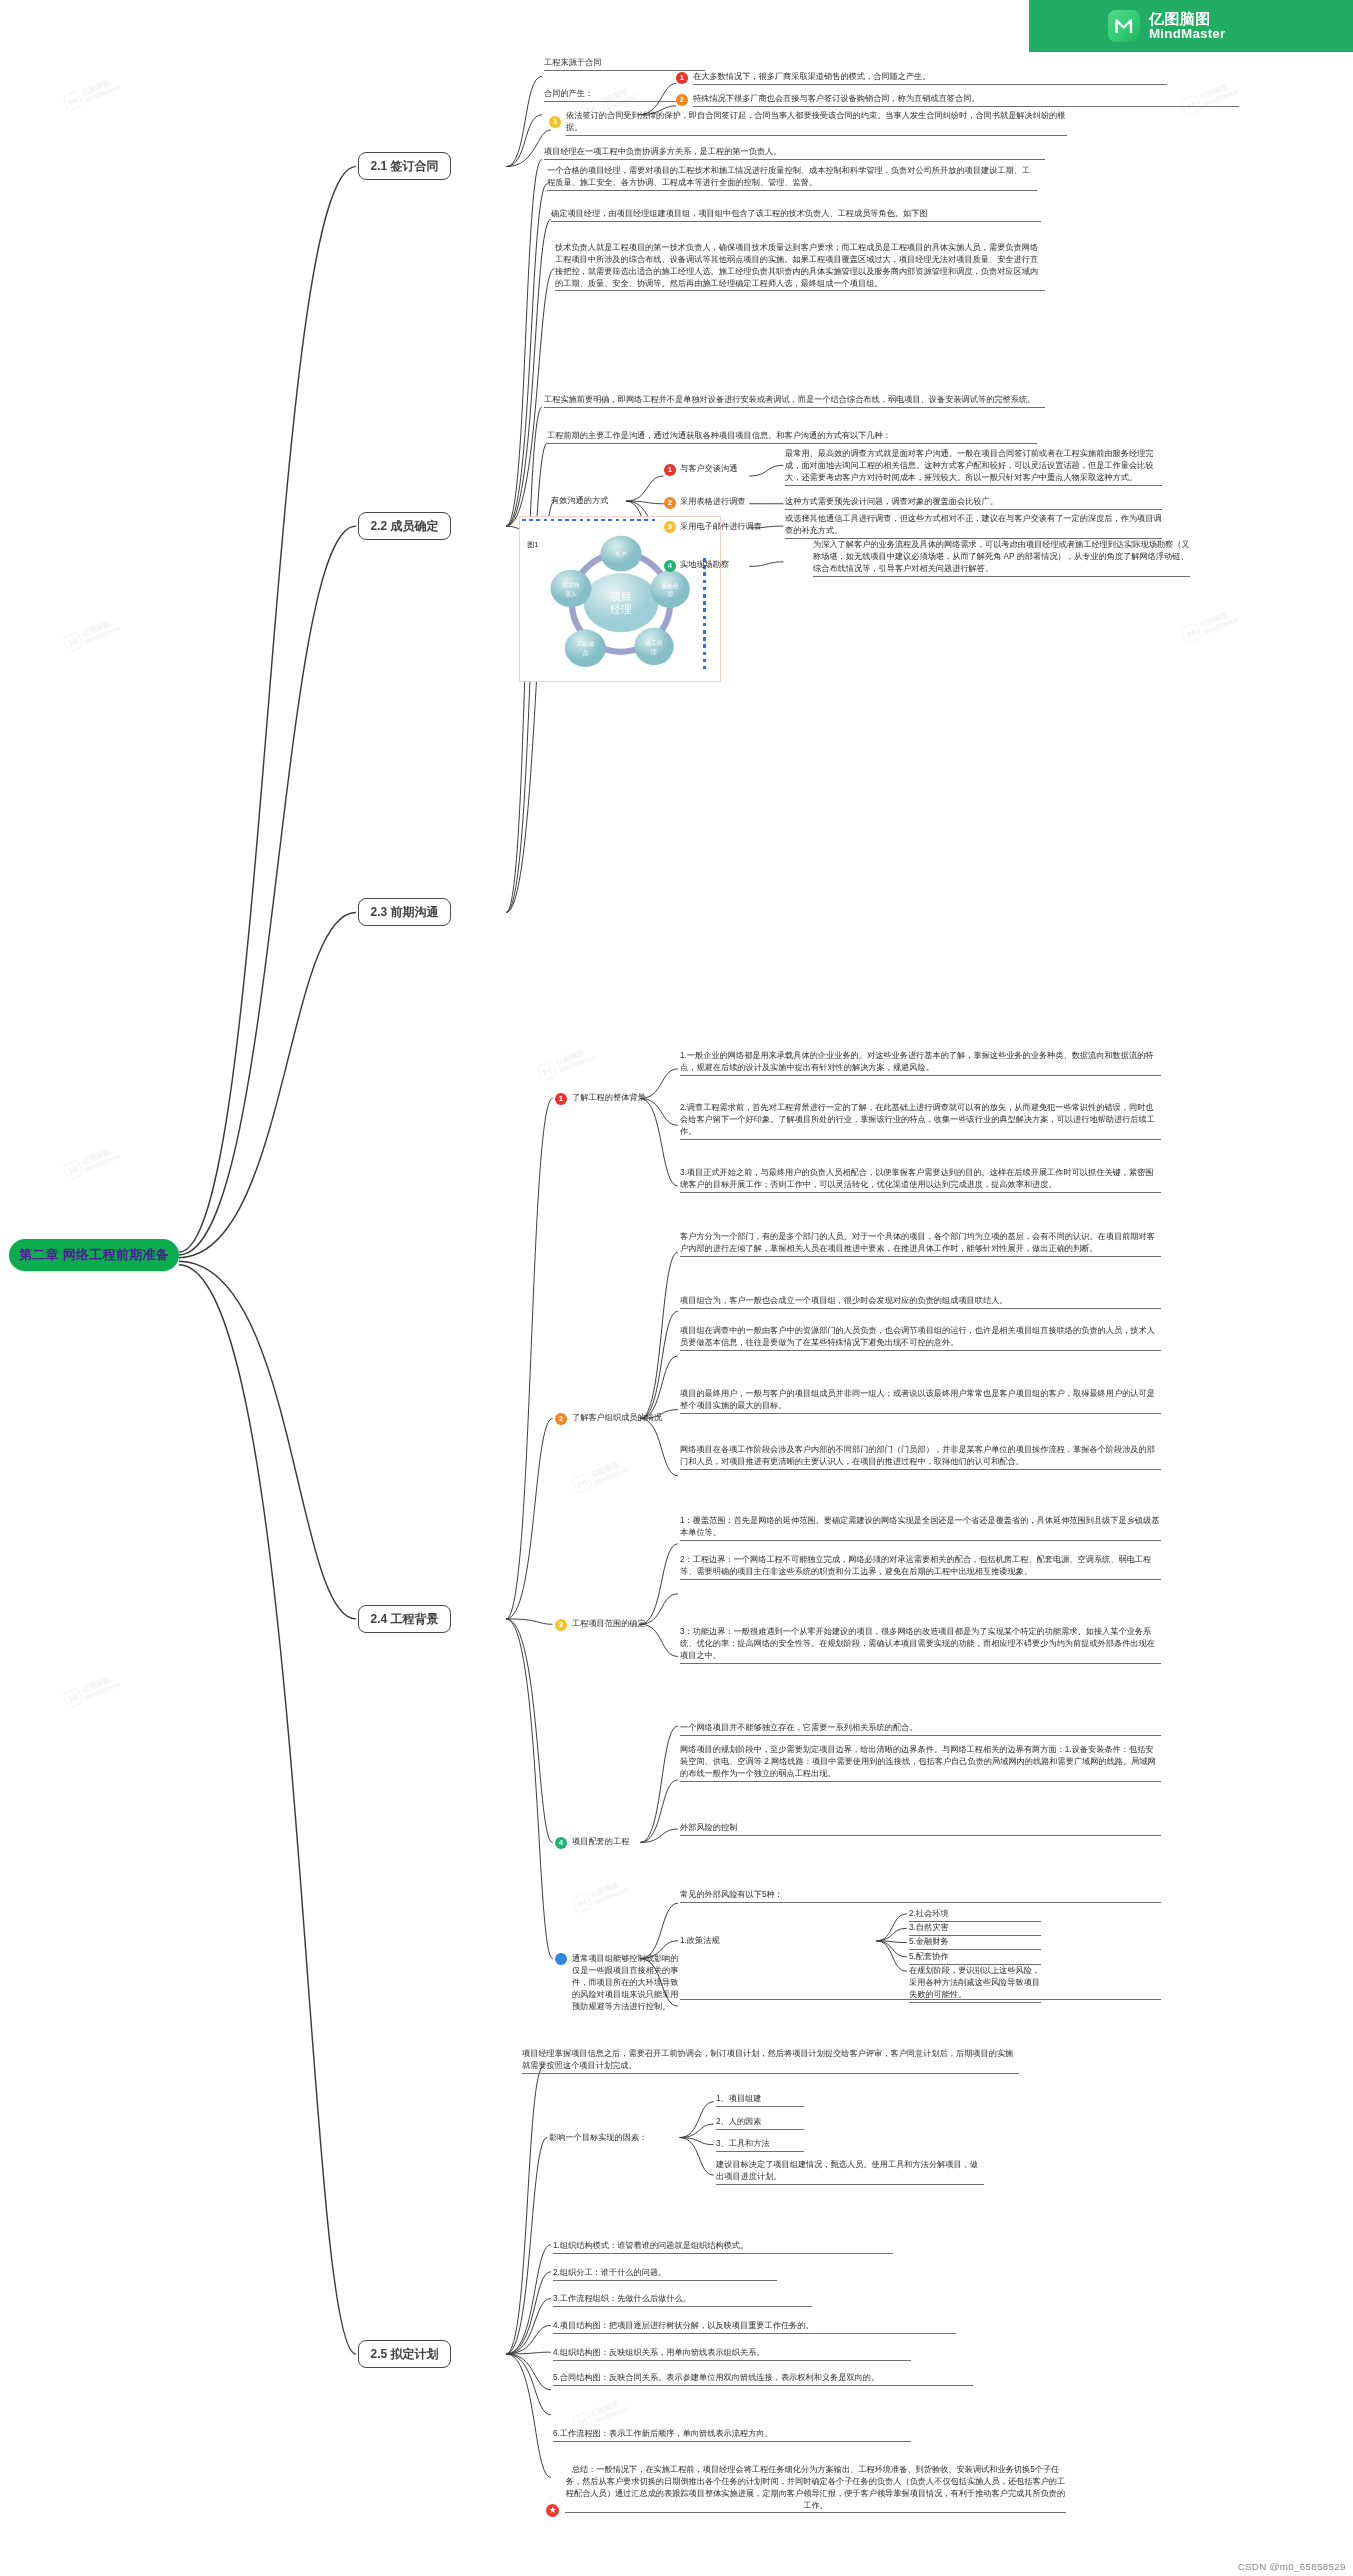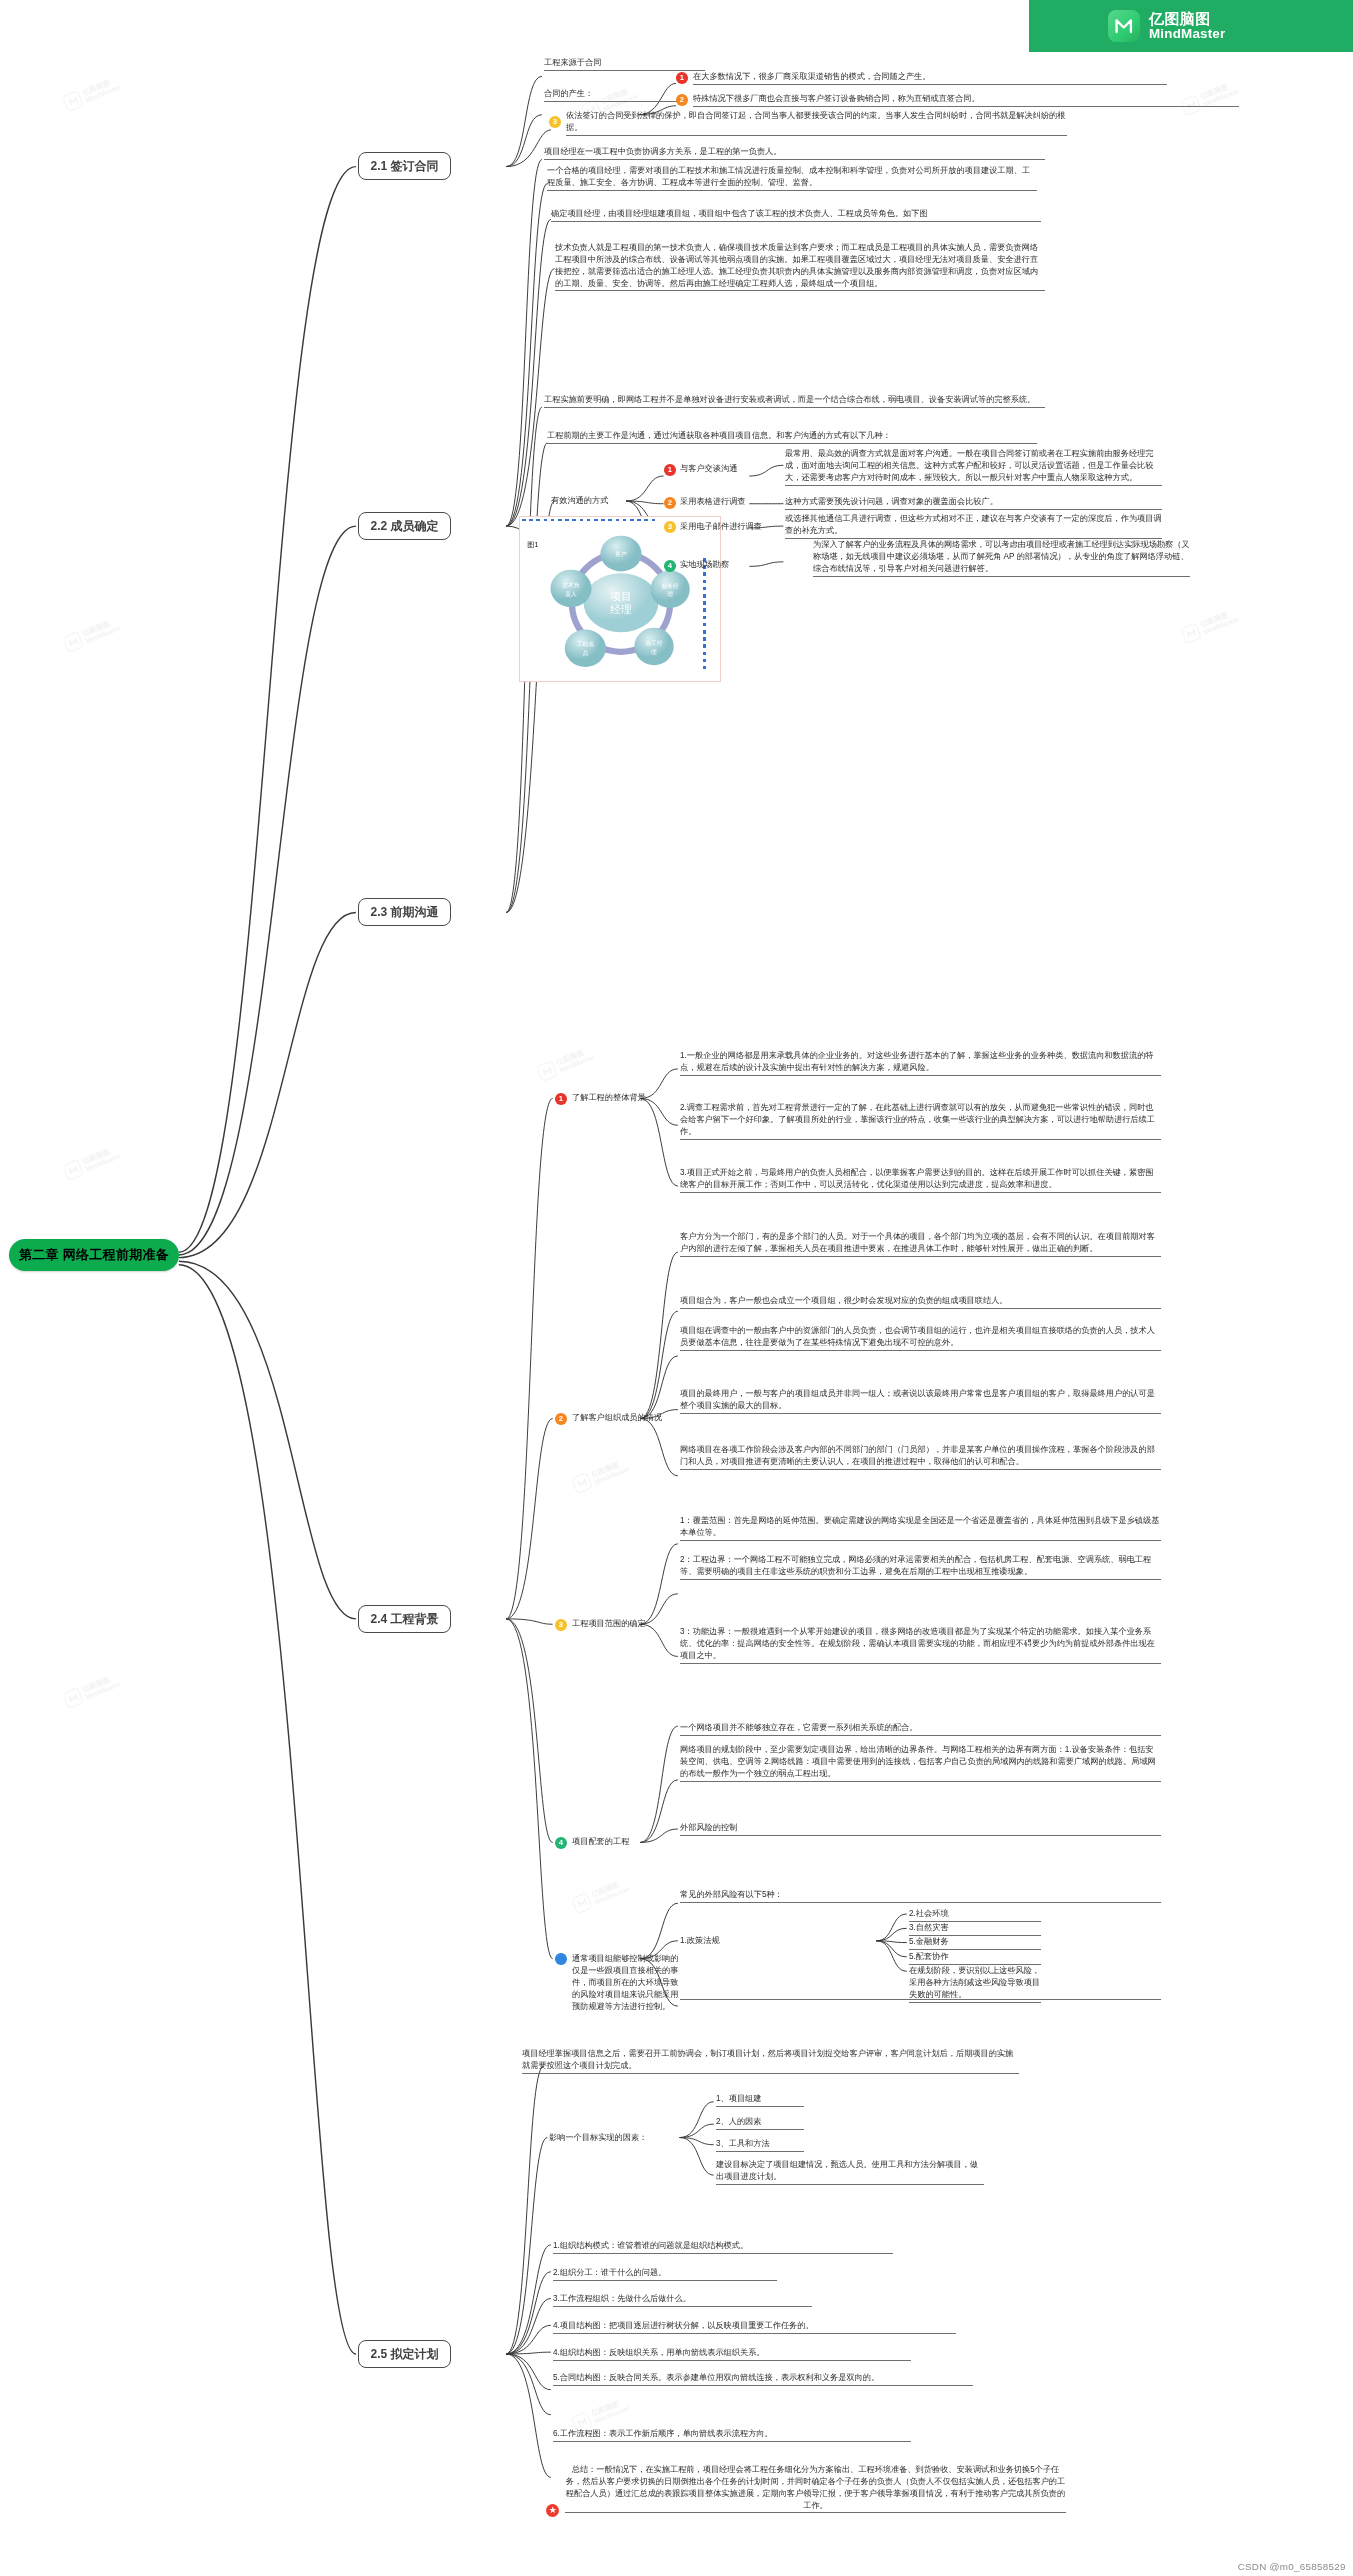--- a/index.html
+++ b/index.html
@@ -41,21 +41,21 @@
   }
   #edges path { fill: none; stroke: #3a3a3a; stroke-width: 1.1; }
   #edges path.thick { stroke-width: 1.6; }
 
   
   #root-node {
     position: absolute; left: 9px; top: 1239px;
     width: 170px; height: 32px;
     background: #0bab4e; border-radius: 16px;
     display: flex; align-items: center; justify-content: center;
-    color: #000000; font-size: 13px; font-weight: bold;
+    color: #4c1d95; font-size: 13px; font-weight: bold;
     letter-spacing: 0.3px;
     box-shadow: 0 0.9px 1.8px rgba(0,0,0,.18);
   }
 
   
   .l1 {
     position: absolute;
     border: 1.3px solid #4a4a4a;
     border-radius: 8px;
     background: #fff;

